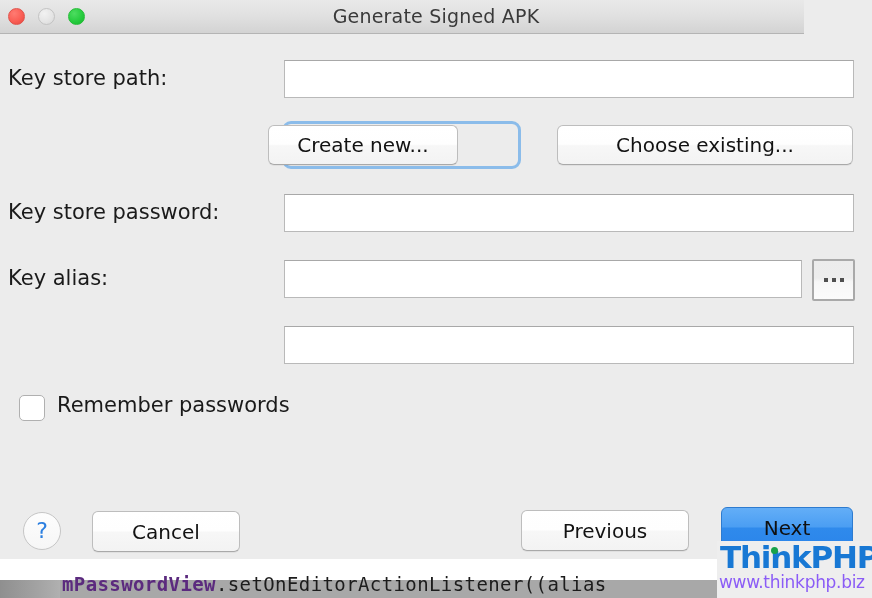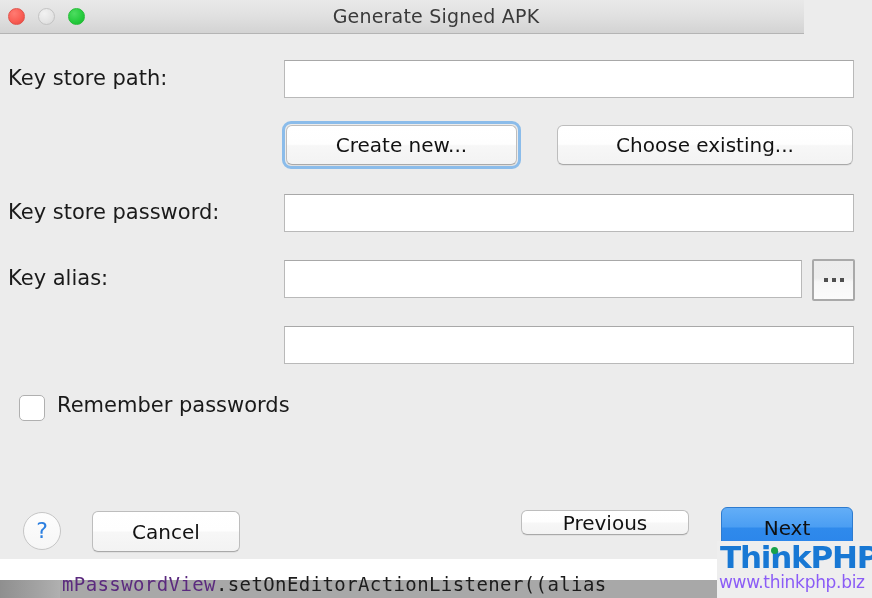--- a/index.html
+++ b/index.html
@@ -210,21 +210,21 @@
   }
   .code-text {
     position: absolute;
     left: 62px;
     top: 14px;
     font-family: "DejaVu Sans Mono", monospace;
     font-size: 19px;
     white-space: nowrap;
     letter-spacing: 0.4px;
   }
-  .code-var { color: #5b2a7e; font-weight: normal; }
+  .code-var { color: #5b2a7e; font-weight: bold; }
   .code-plain { color: #1c1c1c; }
 
   
   .watermark {
     position: absolute;
     left: 717px;
     top: 541px;
     width: 155px;
     height: 57px;
     background: #eeeeee;
@@ -280,21 +280,21 @@
     <span class="traffic tl-zoom"></span>
     <div class="title-text">Generate Signed APK</div>
   </div>
 
   <div class="body-area">
 
     <div class="label" style="left:8px; top:32px;">Key store path:</div>
     <div class="field" style="left:284px; top:26px; width:570px; height:38px;" title=""></div>
 
     <div class="btn-focus-ring" style="left:282px; top:87px; width:239px; height:48px;"></div>
-    <button class="btn" style="left:286px; top:91px; width:231px; height:40px;">Create new...</button>
+    <button class="btn" style="left:268px; top:91px; width:190px; height:40px;">Create new...</button>
 
     <button class="btn" style="left:557px; top:91px; width:296px; height:40px;text-align:center;">Choose existing...</button>
 
     <div class="label" style="left:8px; top:166px;">Key store password:</div>
     <div class="field" style="left:284px; top:160px; width:570px; height:38px;" title=""></div>
 
     <div class="label" style="left:8px; top:232px;">Key alias:</div>
     <div class="field" style="left:284px; top:226px; width:518px; height:38px;" title=""></div>
     <div class="btn-ellipsis" style="left:812px; top:225px; width:43px; height:42px;">
       <span class="dot"></span>
@@ -306,21 +306,21 @@
 
     <div class="checkbox-row" style="left:19px; top:361px; width:330px; height:30px;">
       <span class="checkbox-box"></span>
       <span class="checkbox-label">Remember passwords</span>
     </div>
 
     <div class="btn-help" style="left:23px; top:478px;">?</div>
 
     <button class="btn" style="left:92px; top:477px; width:148px; height:41px;">Cancel</button>
 
-    <button class="btn" style="left:521px; top:476px; width:168px; height:25px;">Previous</button>
+    <button class="btn" style="left:521px; top:476px; width:168px; height:41px;">Previous</button>
 
     <button class="btn btn-default" style="left:721px; top:473px; width:132px; height:41px;">Next</button>
   </div>
 
   <div class="watermark">
     <div class="wm-title">ThinkPHP</div>
     <div class="wm-dot"></div>
     <div class="wm-url">www.thinkphp.biz</div>
   </div>
 

